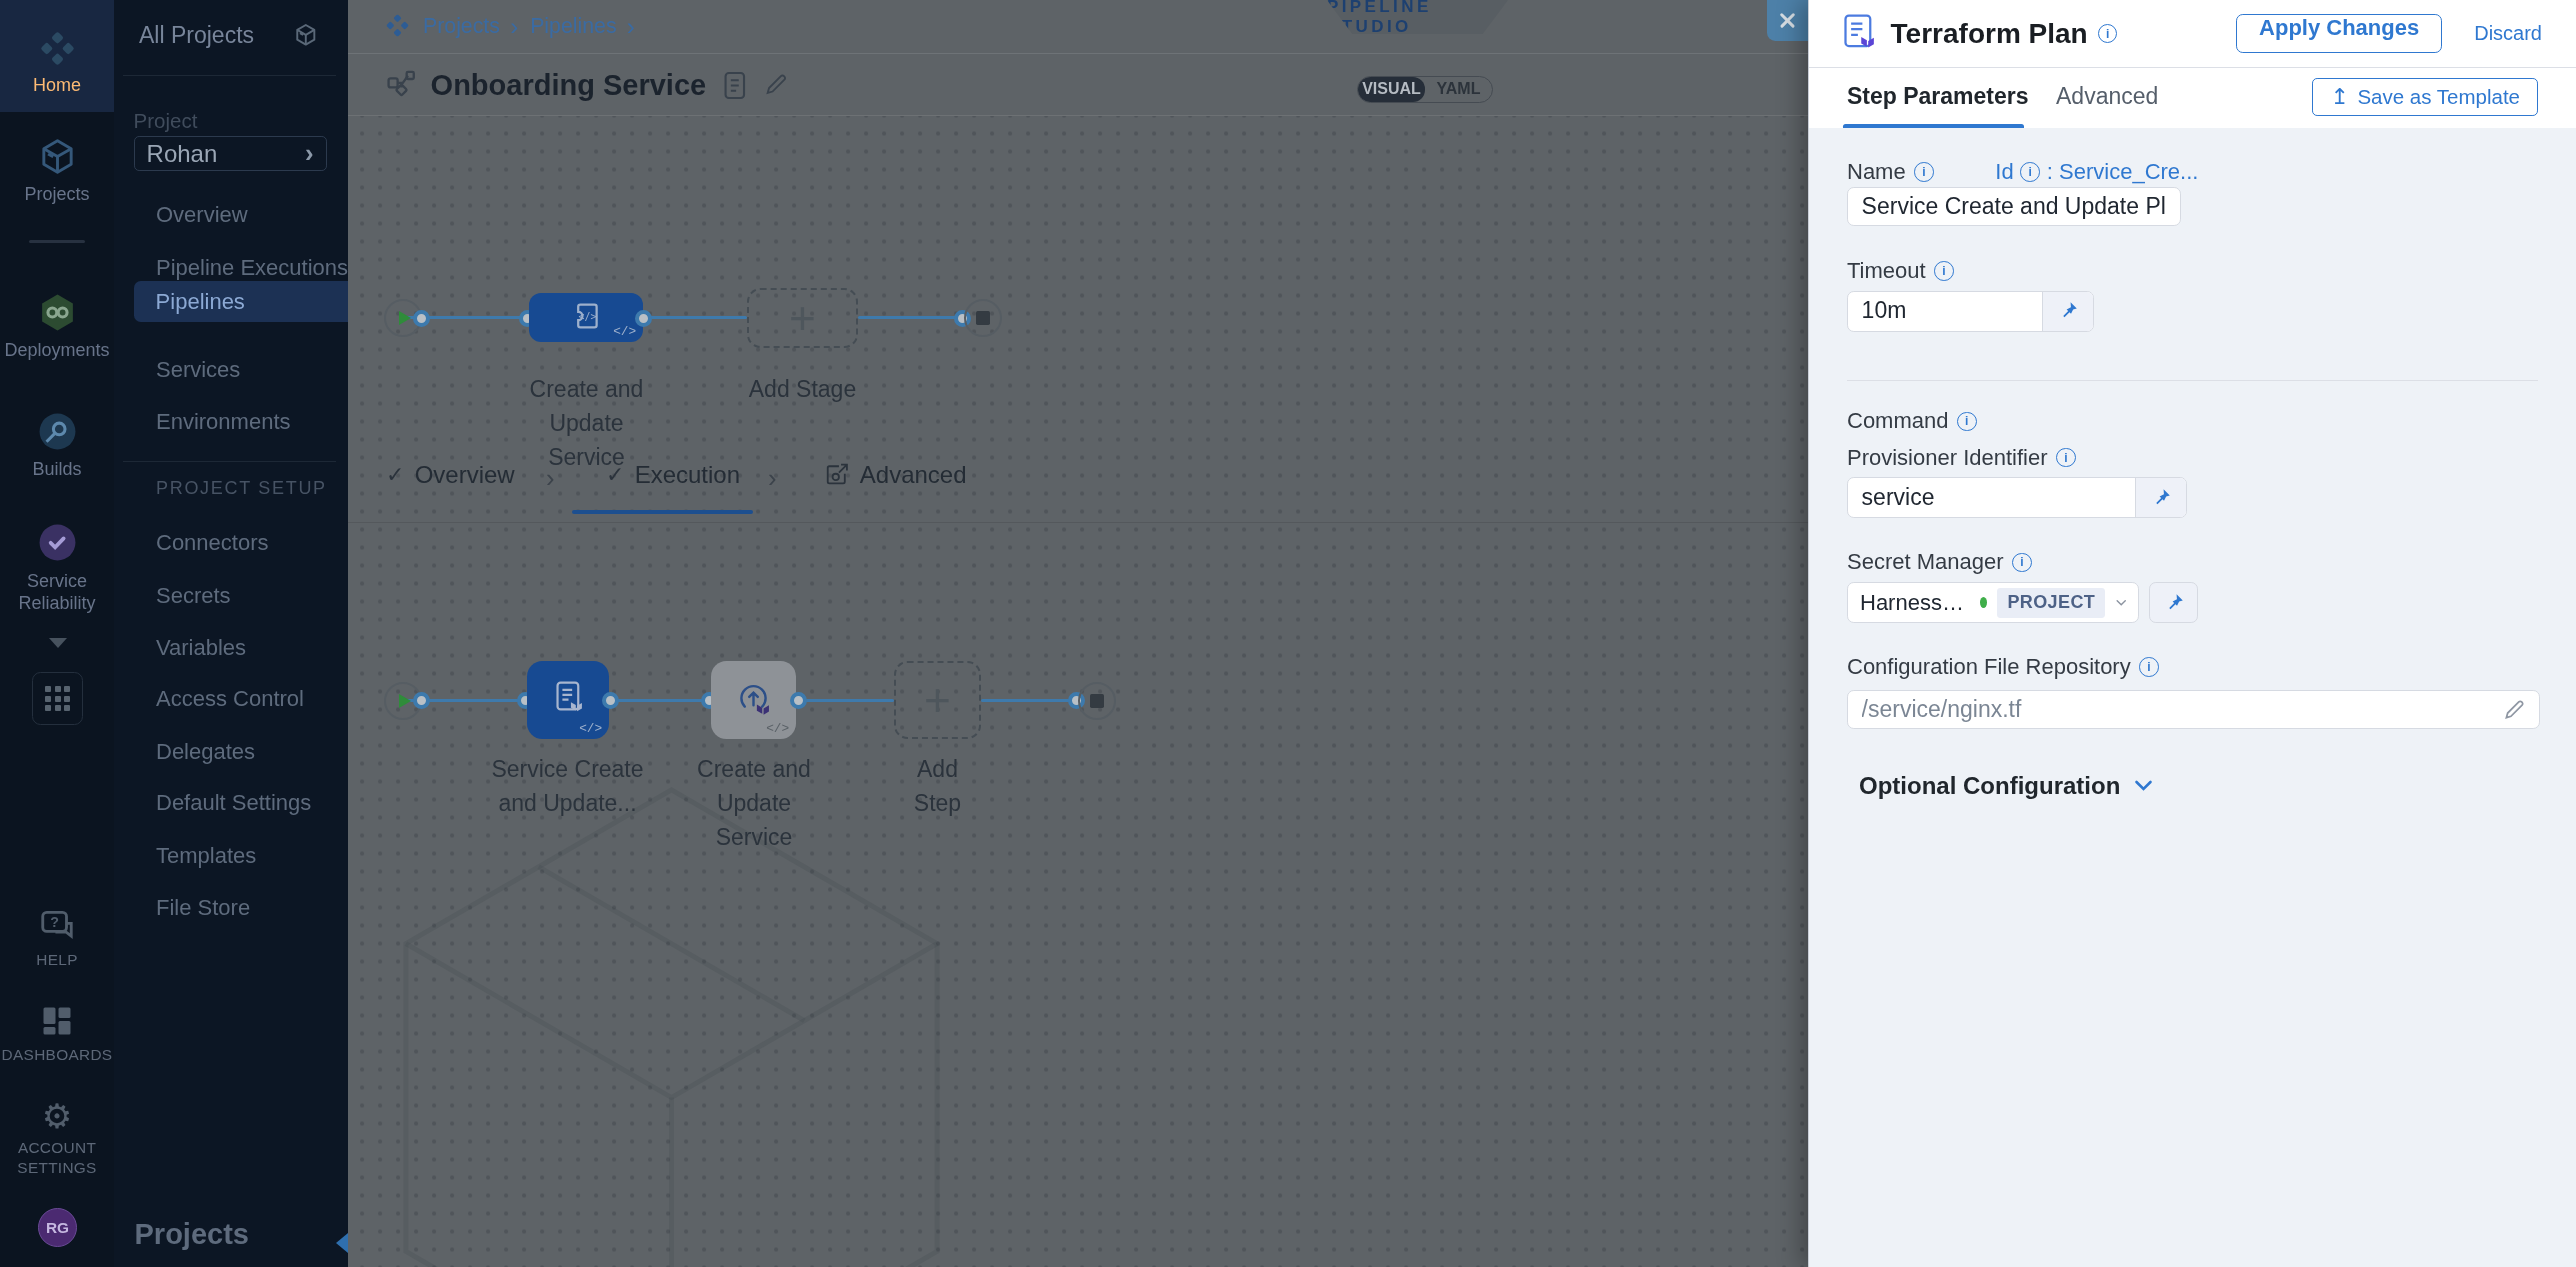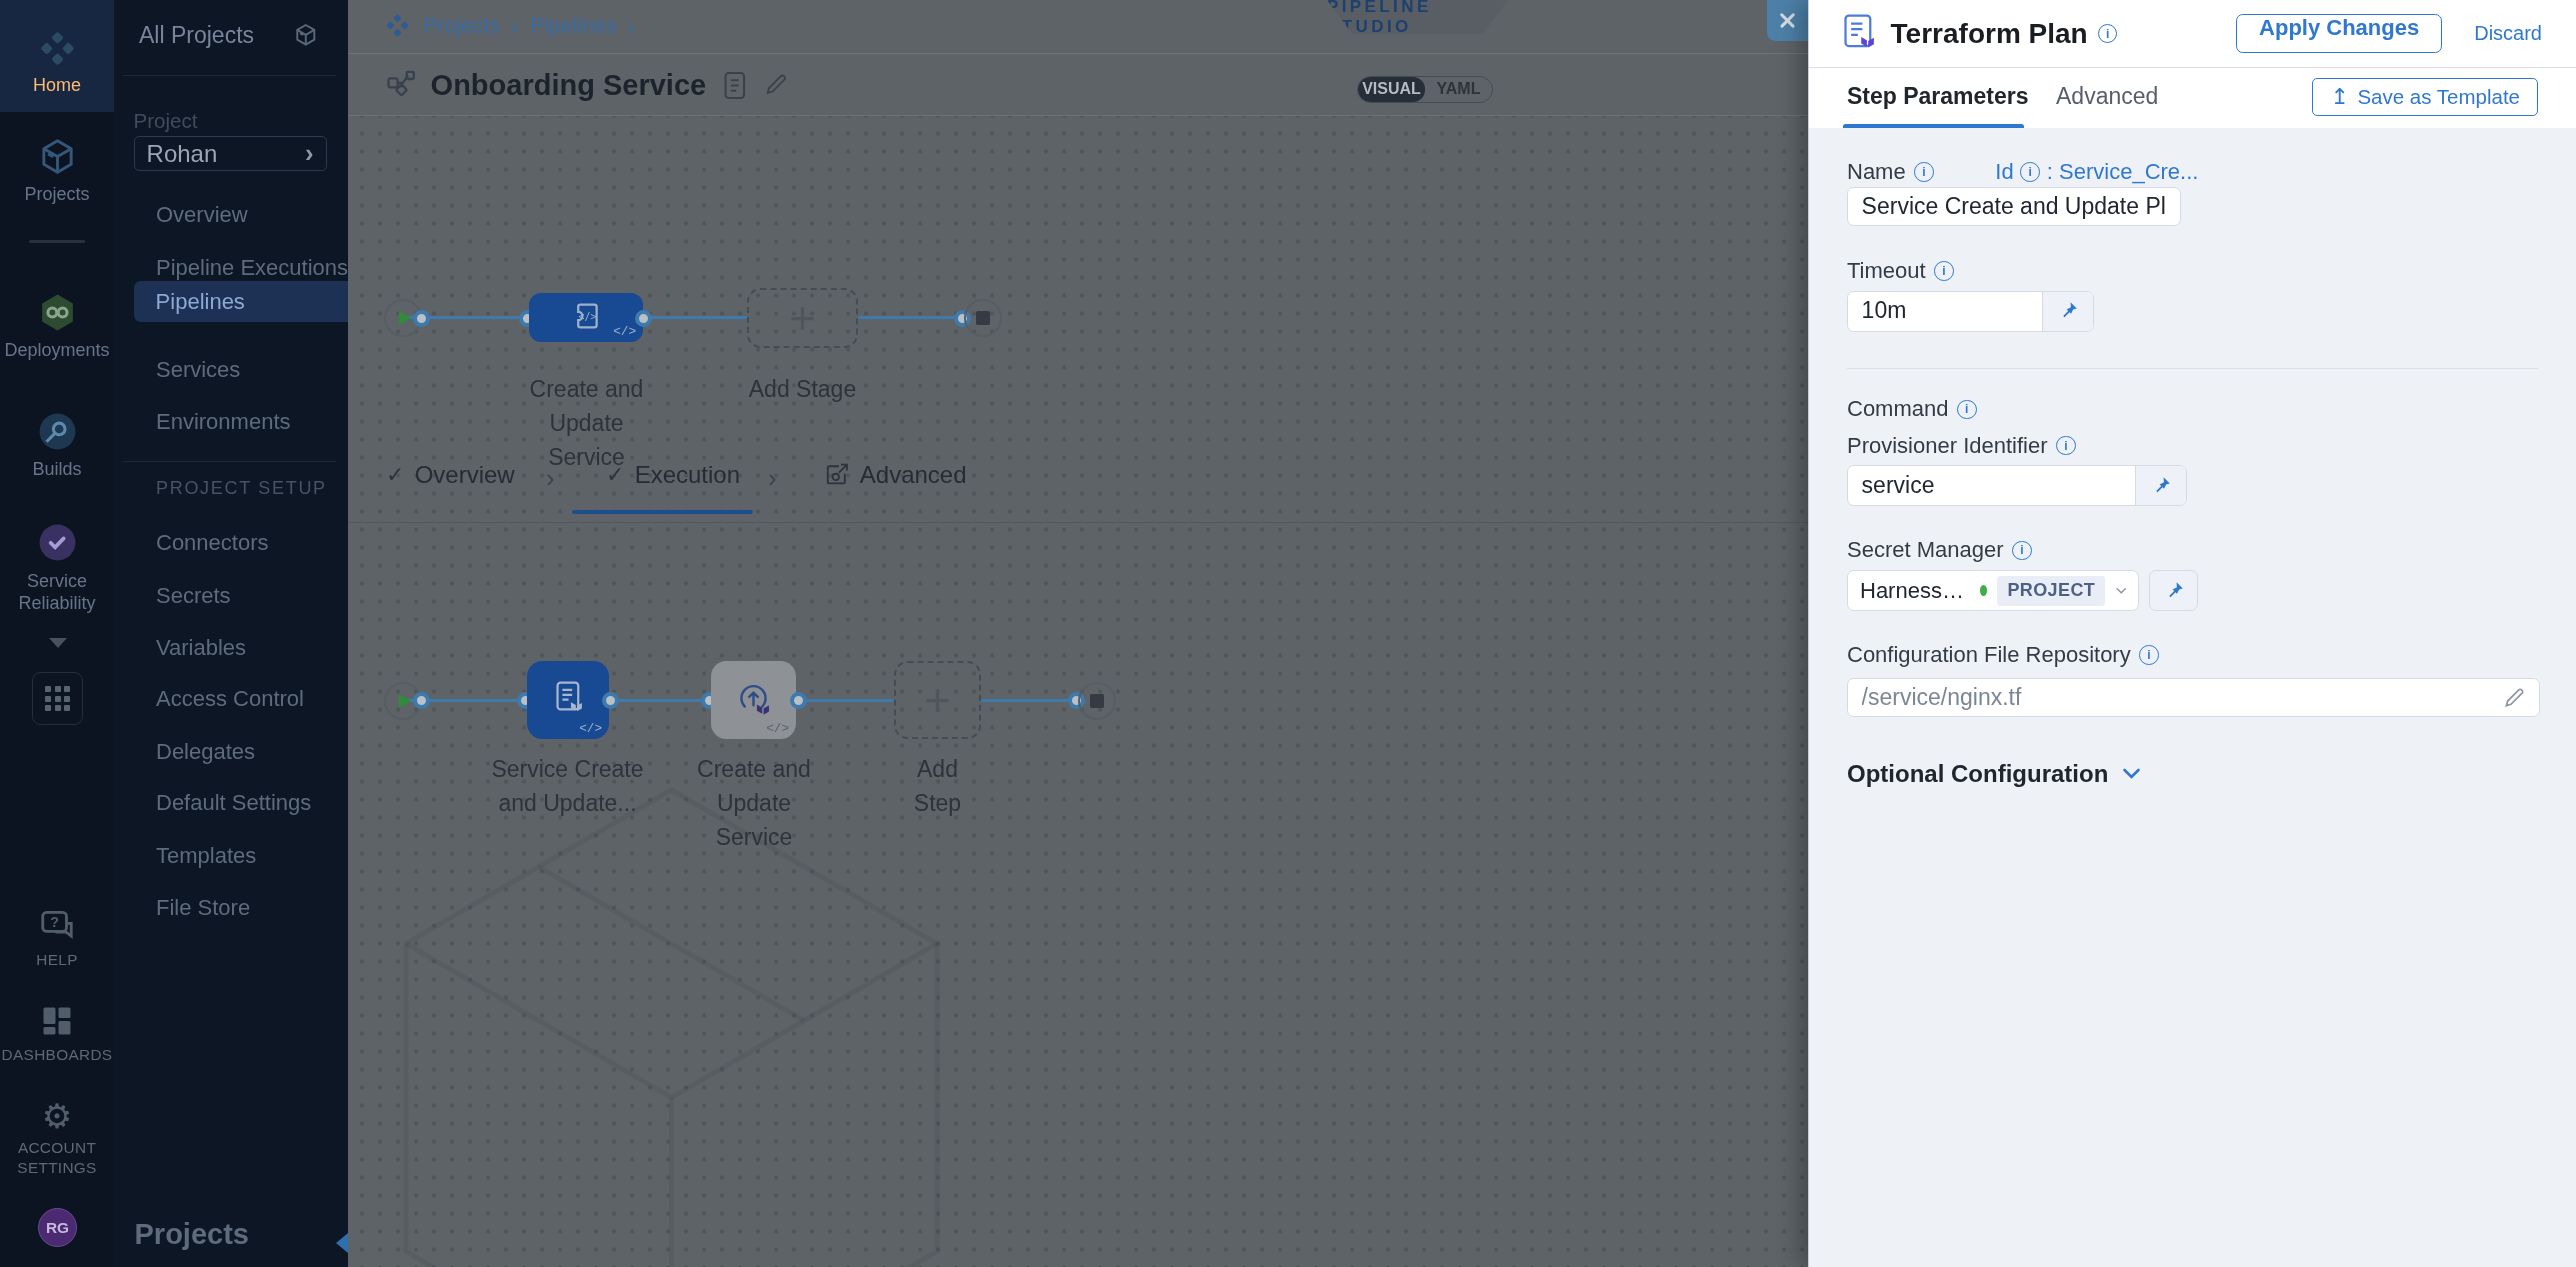--- a/index.html
+++ b/index.html
@@ -100,39 +100,39 @@
   .save-tpl-btn .up { font-size:22px; }
 
   .panel-form { position:absolute; top:128px; left:0; right:0; bottom:0; background:#eef2f7; padding:31px 38px; overflow:hidden; }
   .lbl-row { display:flex; align-items:center; gap:8.5px; margin-bottom:8.5px; font-size:22px; color:#343b44; }
   .id-group { display:flex; align-items:center; gap:6.8px; margin-left:53px; font-size:22px; color:#2f78d0; }
   .tf-input { height:39px; border:1.7px solid #d6dae2; border-radius:6.8px; background:#fff; font-size:23px; color:#202731; padding:0 13.6px; font-family:inherit; outline:none; }
   .inp-name { width:334px; margin-bottom:32px; display:block; }
   .grp { display:inline-flex; border:1.7px solid #d6dae2; border-radius:6.8px; background:#fff; overflow:hidden; height:41px; }
   .grp input { border:none; height:38px; font-size:23px; color:#202731; padding:0 13.6px; outline:none; background:transparent; font-family:inherit; }
   .pin-seg { width:51px; background:#eef1f8; border-left:1.7px solid #d6dae2; display:flex; align-items:center; justify-content:center; cursor:pointer; }
-  .grp-timeout { margin-bottom:36px; } .grp-timeout input { width:194px; }
+  .grp-timeout { margin-bottom:48px; } .grp-timeout input { width:194px; }
   .grp-prov { margin-bottom:31px; } .grp-prov input { width:287px; }
   .form-divider { height:1.7px; background:#dcdfe6; margin-bottom:27px; }
   .radio-row { display:flex; align-items:center; gap:38px; margin-bottom:36px; }
   .radio-opt { display:flex; align-items:center; gap:10.2px; cursor:pointer; font-size:23px; color:#2b323b; }
   .radio { width:29px; height:29px; border-radius:50%; background:#fff; }
   .radio.sel { border:9.4px solid #2a66c8; }
   .radio.unsel { border:2.6px solid #9fb0d0; }
   .secret-row { display:flex; align-items:center; margin-bottom:31px; }
   .sel-box { width:292px; height:41px; border:1.7px solid #d6dae2; border-radius:6.8px; background:#fff; display:flex; align-items:center; padding:0 12px; gap:10.2px; cursor:pointer; }
   .sel-text { font-size:22px; color:#202731; white-space:nowrap; overflow:hidden; text-overflow:ellipsis; max-width:130px; }
   .dot-green { width:11px; height:11px; border-radius:50%; background:#3fae4a; }
   .scope-badge { background:#e9edf6; border-radius:3.4px; padding:4.3px 10.2px; font-size:18px; font-weight:700; letter-spacing:0.4px; color:#4d6186; }
   .pin-box { width:49px; height:41px; margin-left:10.2px; border:1.7px solid #d6dae2; border-radius:6.8px; background:#eef1f8; display:flex; align-items:center; justify-content:center; cursor:pointer; }
   .config-wrap { position:relative; width:693px; margin-bottom:43px; }
   .inp-config { width:693px; color:#7b8694; padding-right:55px; display:block; }
   .edit-ic { position:absolute; right:13.6px; top:7.7px; cursor:pointer; }
   .optional-row { display:flex; align-items:center; gap:13.6px; cursor:pointer; }
-  .optional-label { font-size:24px; font-weight:700; color:#20262c; }
+  .optional-label { font-size:24px; font-weight:700; color:#20262c;margin-left:12px; }
 </style>
 </head>
 <body>
 
 <div id="app">
 
   <aside class="rail">
     <div class="tile-home"></div>
 
     <div class="rail-item" style="top:29px;">

